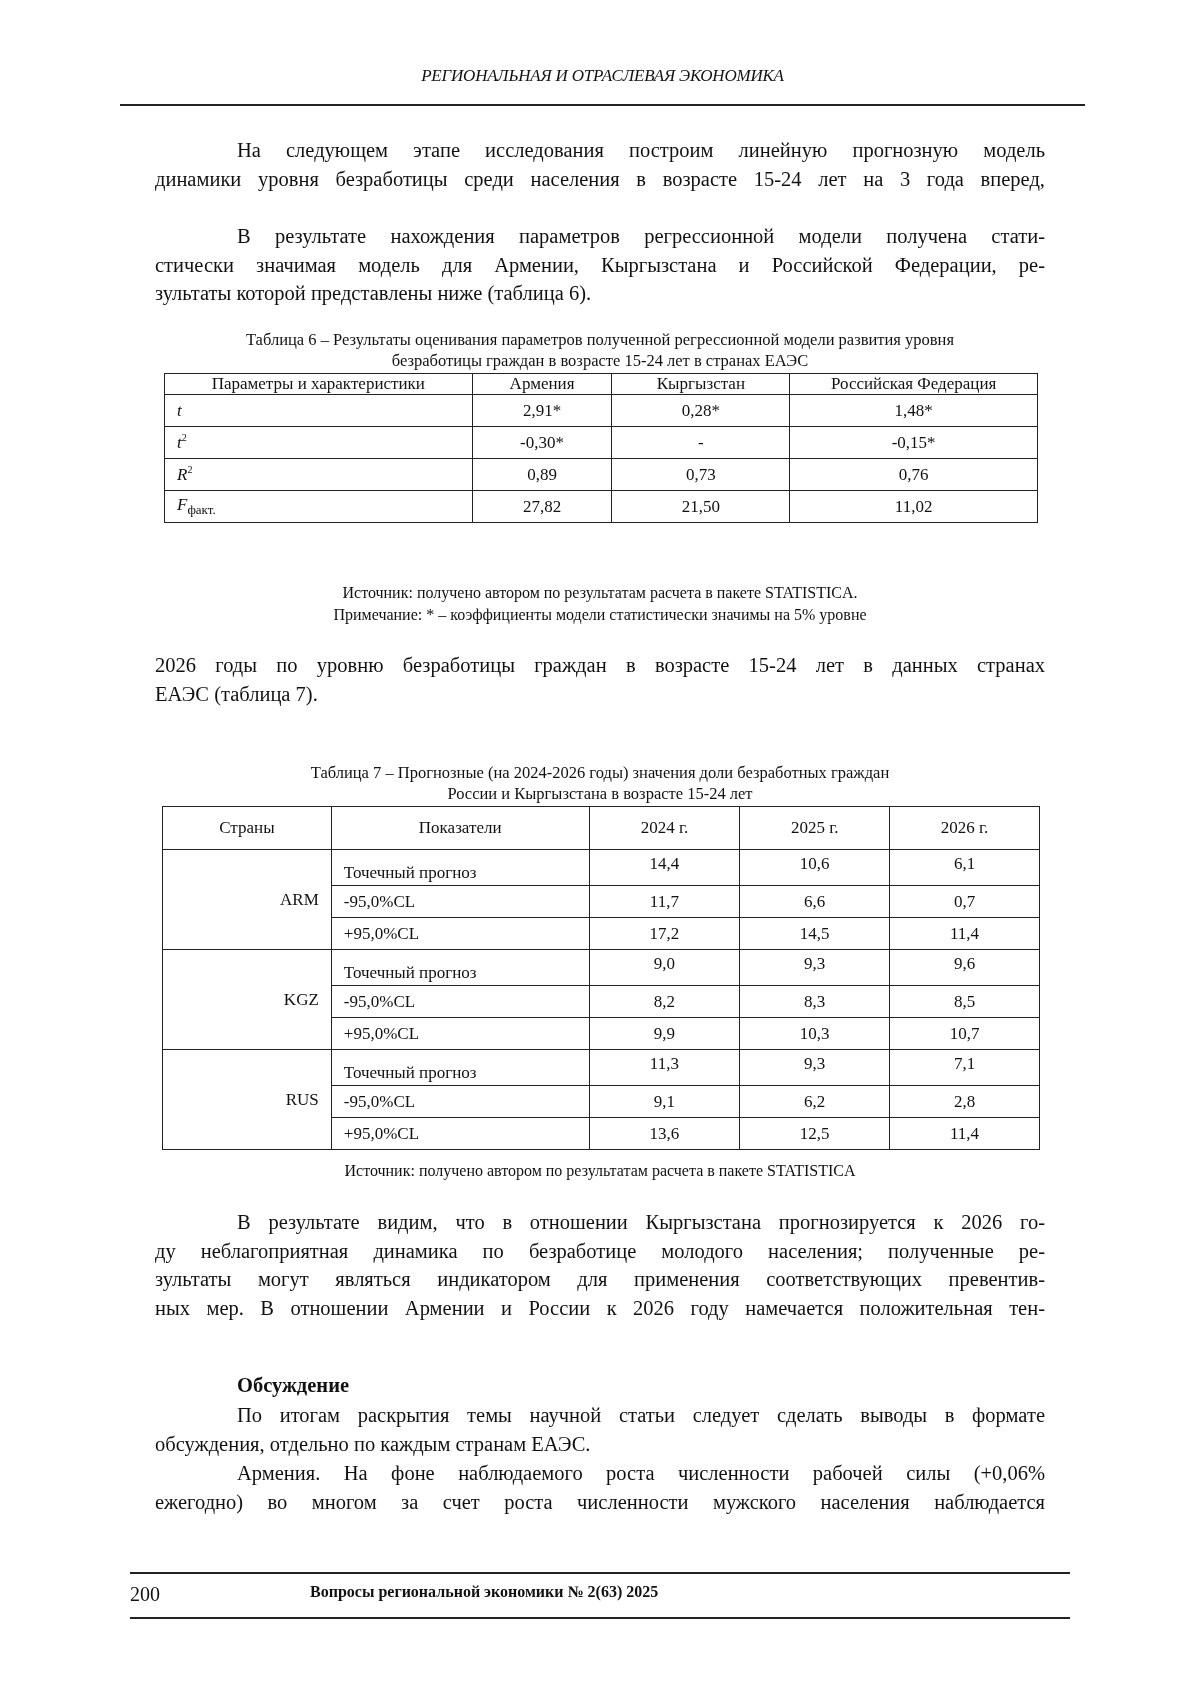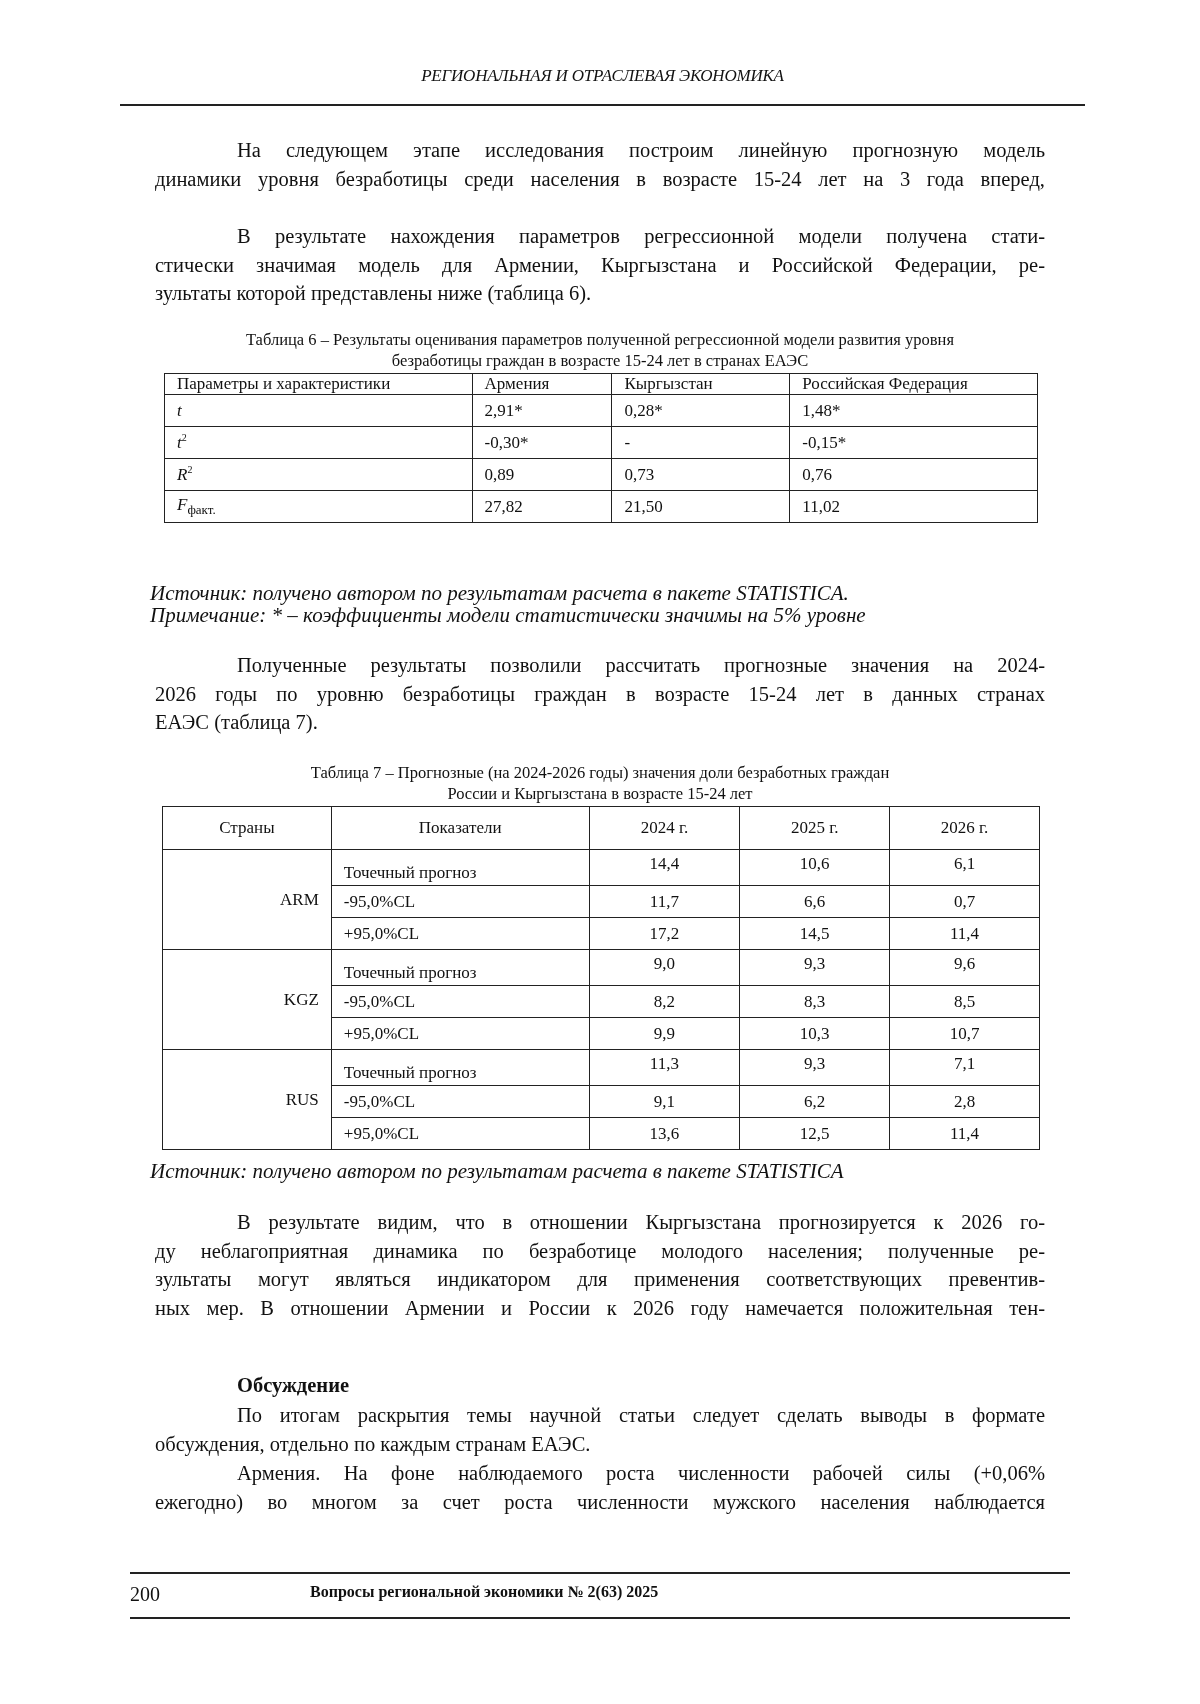--- a/index.html
+++ b/index.html
@@ -9,26 +9,26 @@
   .running-head { left:120px; width:965px; top:66px; text-align:center;
          font-style:italic; font-size:17px; letter-spacing:-0.2px; }
   .rule { left:120px; width:965px; height:2px; background:#222; }
   .para { left:155px; width:890px; font-size:20.5px; line-height:28.6px;
           text-align:justify; text-align-last:left; }
   .para .ind { display:inline-block; width:82px; }
   .para span.line { display:block; text-align:justify; text-align-last:justify; white-space:nowrap; }
   .para span.line.last { text-align-last:left; }
   .caption { left:150px; width:900px; text-align:center; font-weight:normal;
              font-size:16.5px; line-height:23px; }
-  .note { left:150px; width:900px; text-align:left; font-size:21px; line-height:22px;font-style:italic; }
+  .note { left:150px; width:900px; text-align:center; font-size:16px; line-height:22px; }
   table { border-collapse:collapse; font-size:17px; }
   td, th { border:1.5px solid #222; font-weight:normal; padding:0 12px; }
   .t6 { left:164px; top:373px; width:874px; }
   .t6 td { height:31px; }
-  .t6 td.num, .t6 th { text-align:left; }
+  .t6 td.num, .t6 th { text-align:center; }
   .t6 td.lbl { text-align:left; }
   .t7 { left:162px; top:806px; width:878px; }
   .t7 th { height:42px; text-align:center; }
   .t7 td { height:31px; }
   .t7 td.num { text-align:center; }
   .t7 td.country { vertical-align:middle; text-align:right; }
   .t7 td.ind { text-align:left; }
   .t7 td.ind.first { vertical-align:bottom; padding-bottom:2px; }
   .t7 td.num.first { vertical-align:top; padding-top:4px; }
   i.var { font-style:italic; }
@@ -98,21 +98,20 @@
     <td class="num">21,50</td>
     <td class="num">11,02</td>
   </tr>
 </tbody>
   </table>
 
 <div class="abs note" style="top:582px;">Источник: получено автором по результатам расчета в пакете STATISTICA.</div>
 <div class="abs note" style="top:604px;">Примечание: * – коэффициенты модели статистически значимы на 5% уровне</div>
 
 <div class="abs para" style="top:651px;">
-  <span class="line"><span class="ind"></span><span>Полученные результаты позволили рассчитать прогнозные значения на 2024-</span></span>
   <span class="line">2026 годы по уровню безработицы граждан в возрасте 15-24 лет в данных странах</span>
   <span class="line last">ЕАЭС (таблица 7).</span>
 </div>
 
 <div class="abs caption" style="top:761px;">
   <div>Таблица 7 – Прогнозные (на 2024-2026 годы) значения доли безработных граждан</div>
   <div style="margin-top:-2px;">России и Кыргызстана в возрасте 15-24 лет</div>
 </div>
 
 <table class="abs t7">

